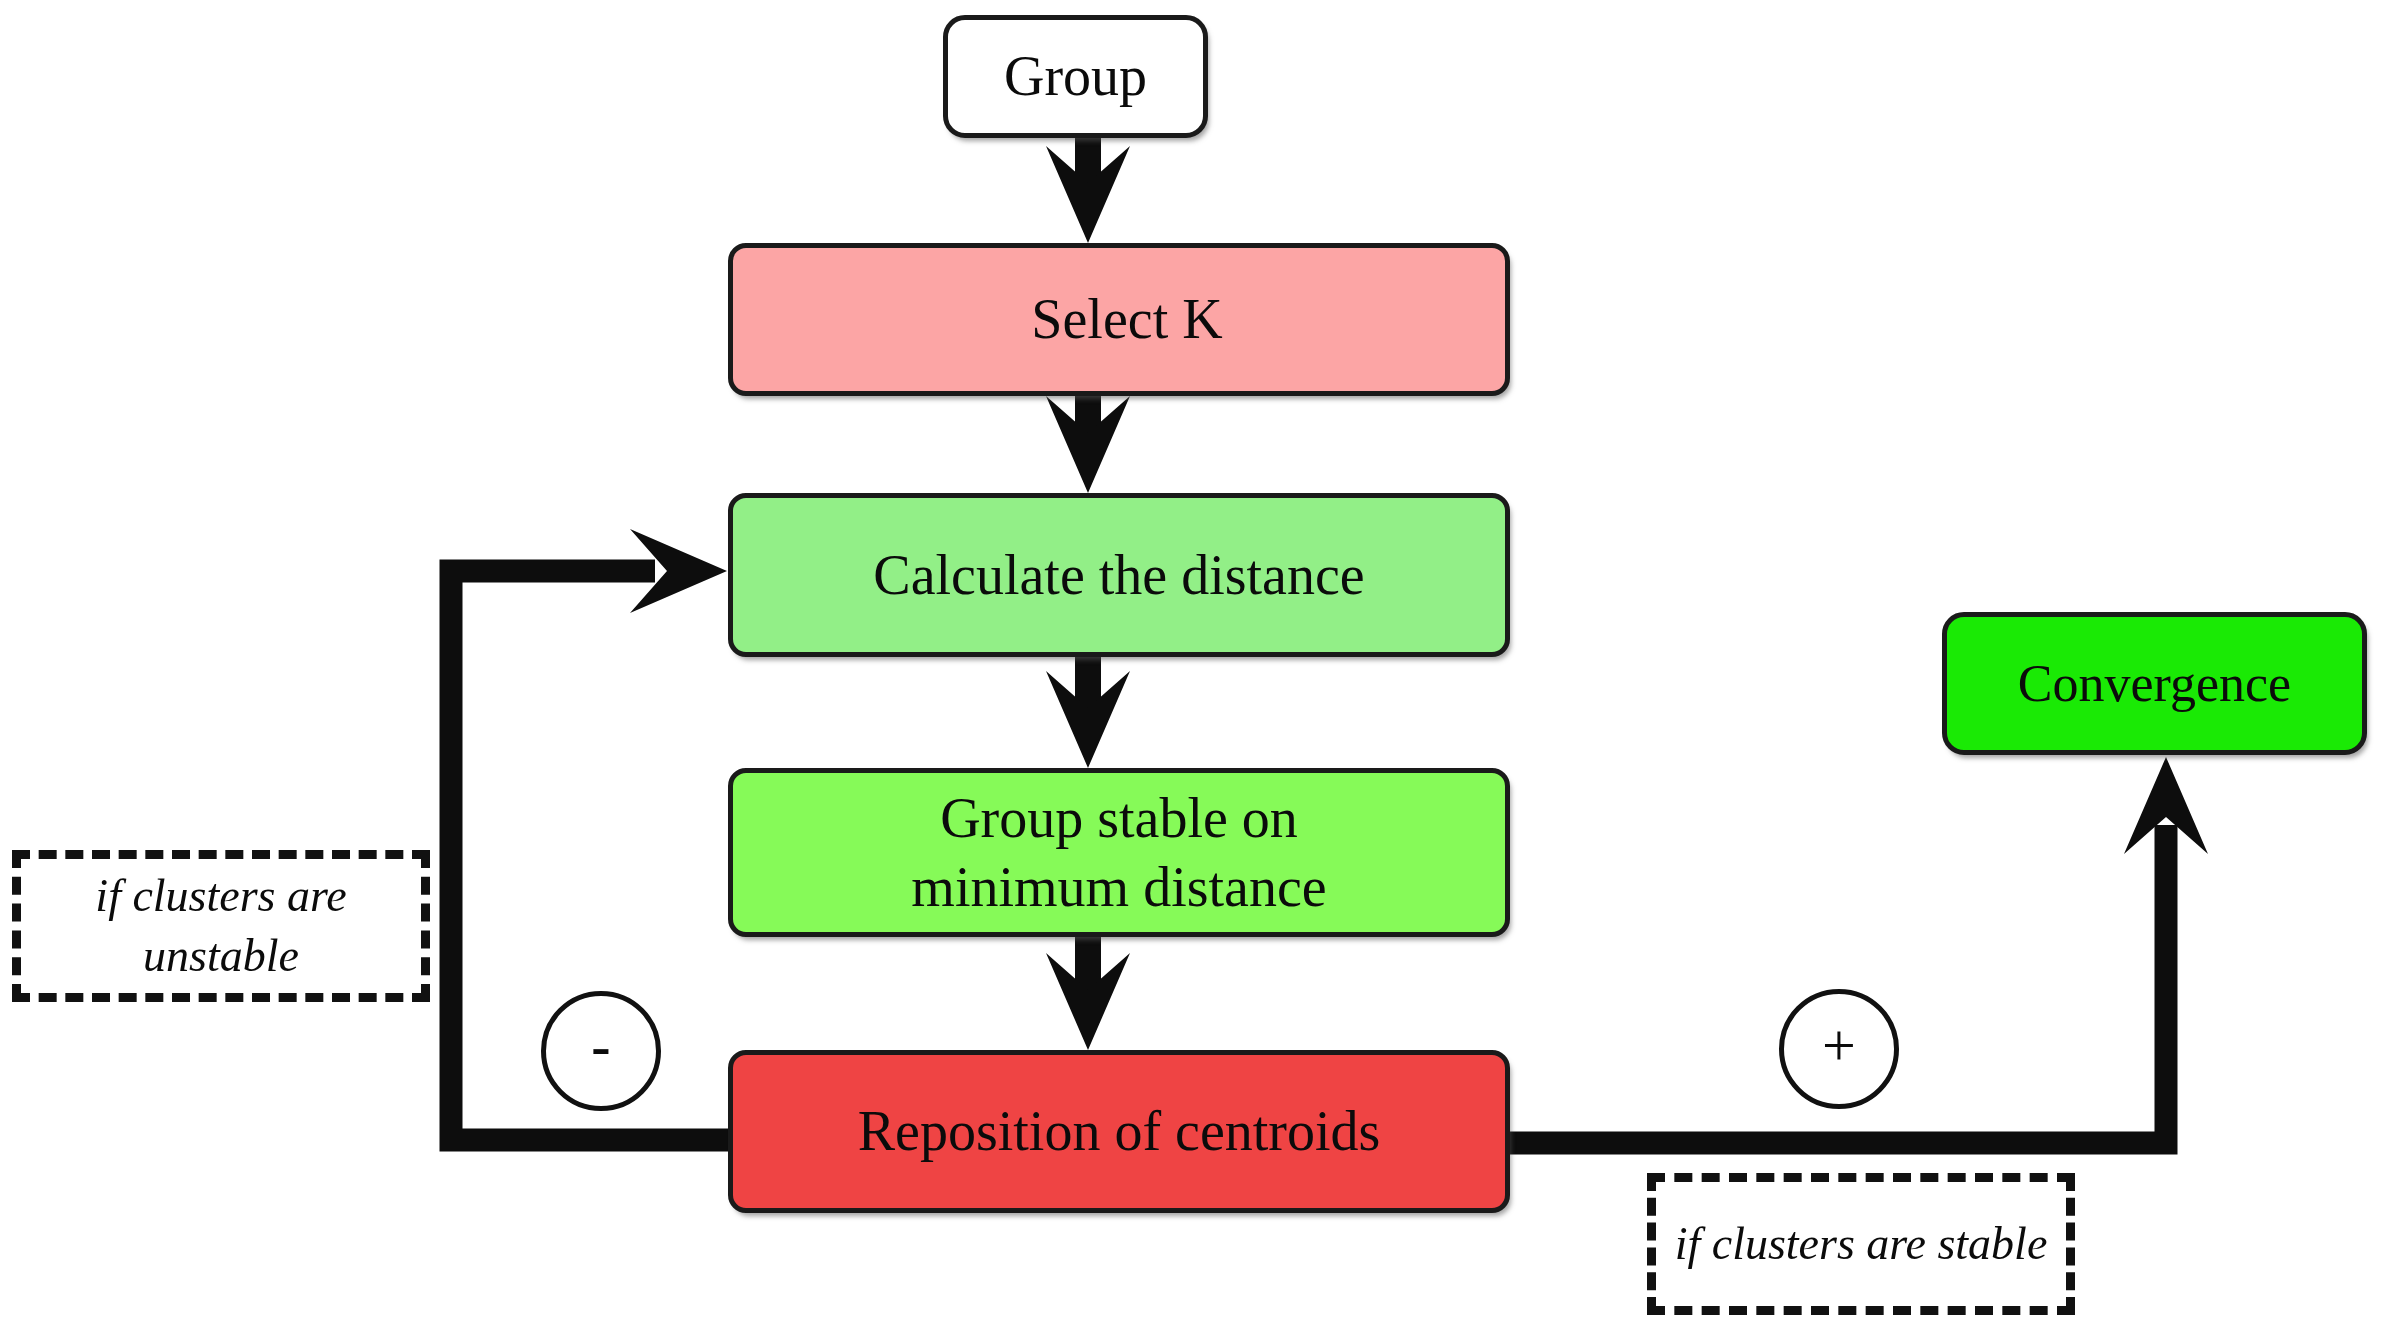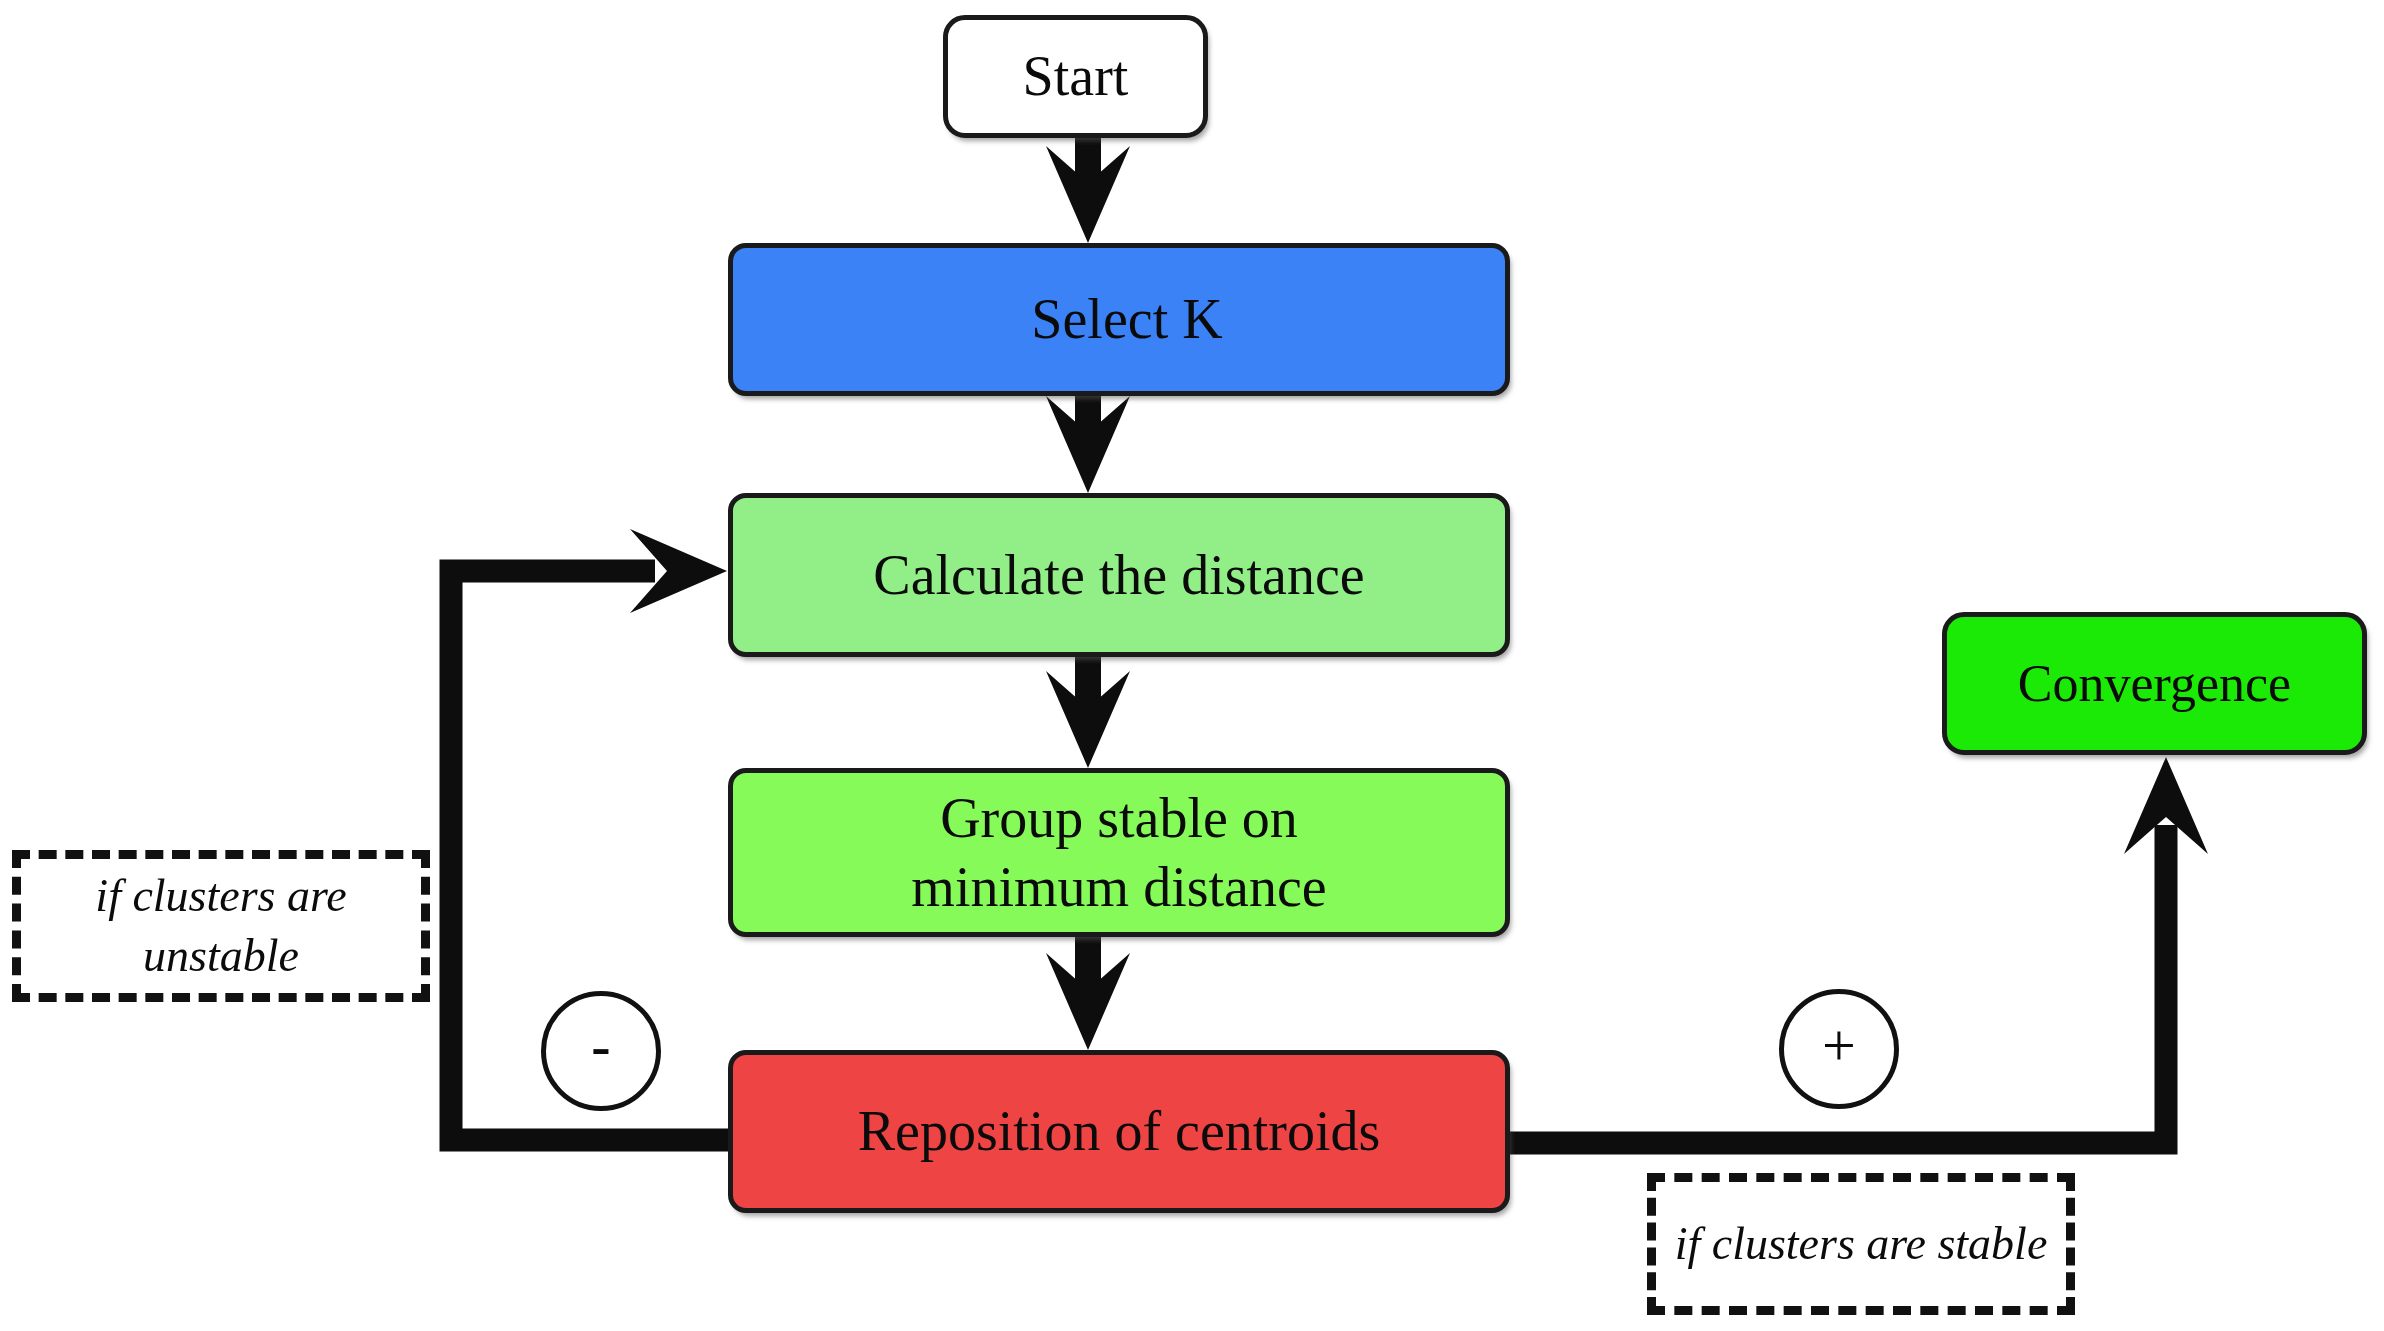--- a/index.html
+++ b/index.html
@@ -91,24 +91,24 @@
       <polygon points="727,571 630,529 667,571 630,613" fill="#0d0d0d"></polygon>
     </g>
 
     <g>
       <polyline points="1506,1143 2166,1143 2166,825" fill="none" stroke="#0d0d0d" stroke-width="23" stroke-linejoin="miter"></polyline>
       <polygon points="2166,757 2124,854 2166,817 2208,854" fill="#0d0d0d"></polygon>
     </g>
   </svg>
 
   <div class="node node-start" style="background: rgb(255, 255, 255);">
-    <span>Start</span>
+    <span>Group</span>
   </div>
 
-  <div class="node node-selectk" style="background: #3b82f6; padding-left: 16px;">
+  <div class="node node-selectk" style="background: #fca5a5; padding-left: 16px;">
     <span>Select K</span>
   </div>
 
   <div class="node node-calculate" style="background: rgb(146, 239, 135);">
     <span>Calculate the distance</span>
   </div>
 
   <div class="node node-group" style="background: rgb(134, 250, 88);">
     <span>
       <span>Group stable on</span><br>

